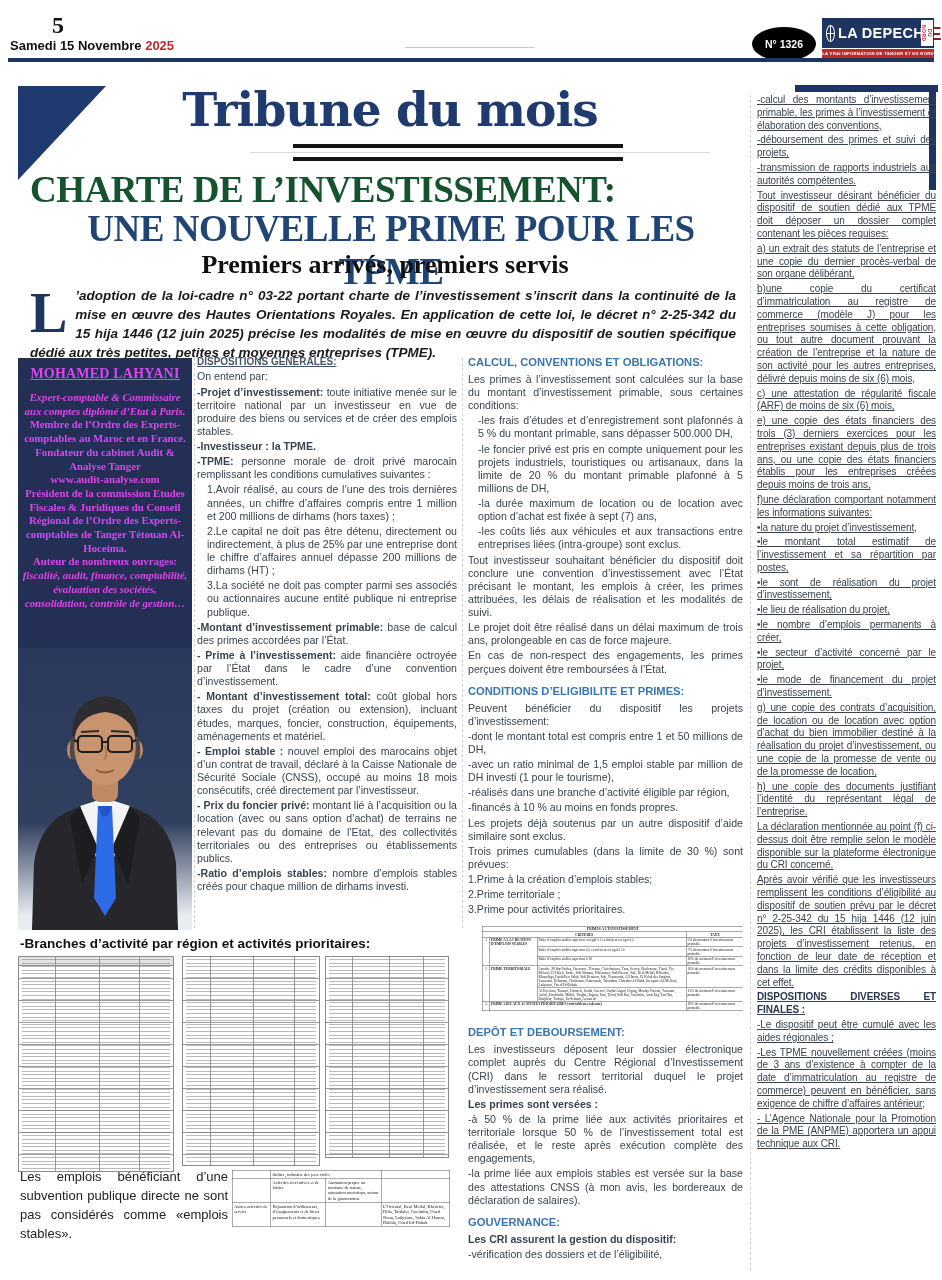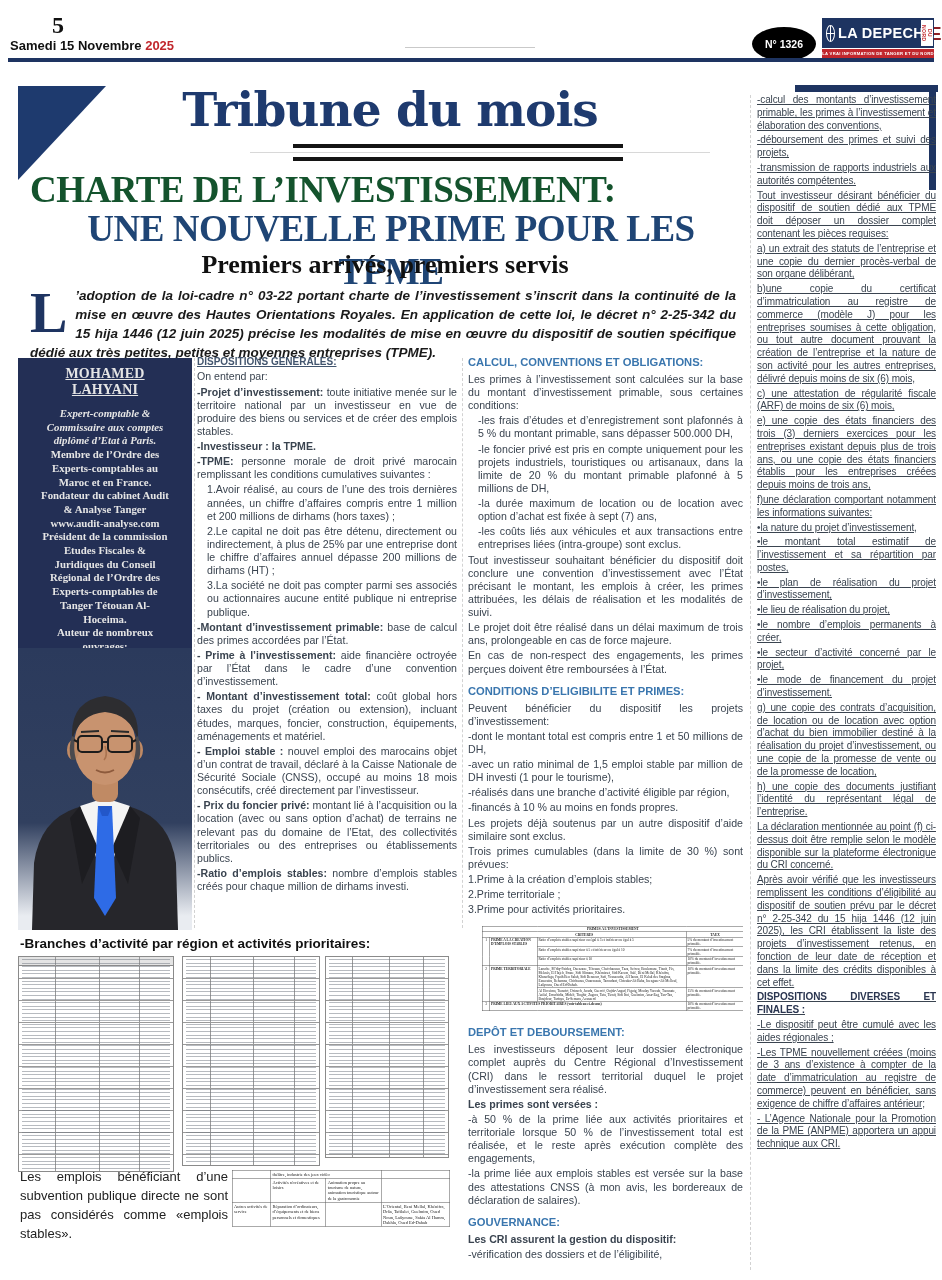--- a/index.html
+++ b/index.html
@@ -43,21 +43,21 @@
         font:bold 37px "Liberation Serif","DejaVu Serif",serif;color:#1f4575;letter-spacing:-.5px;}
   .subhead{position:absolute;left:30px;top:250px;width:710px;text-align:center;
         font:bold 26px "Liberation Serif","DejaVu Serif",serif;color:#101010;}
   
   .lead{position:absolute;left:30px;top:286px;width:706px;font:bold italic 13.5px "Liberation Sans",sans-serif;
         color:#1a1a1a;text-align:justify;line-height:1.42;}
   .dropcap{float:left;font:bold 56px/0.85 "Liberation Serif",serif;color:#1e3461;margin:4px 8px 0 0;font-style:normal;}
   
   .sep{position:absolute;width:0;border-left:1px dashed #d2d2d2;}
   .bio-box{position:absolute;left:18px;top:358px;width:174px;height:290px;background:#232f55;
-        color:#e5e5e5;box-sizing:border-box;padding:8px 21px;text-align:center;overflow:hidden;}
+        color:#d946ef;box-sizing:border-box;padding:8px 4px;text-align:center;overflow:hidden;}
   .bio-name{font:bold 14px "Liberation Serif",serif;text-decoration:underline;margin-bottom:9px;letter-spacing:.2px;}
   .bio-box p{margin:0;font:bold 10.8px/1.27 "Liberation Serif",serif;}
   .bio-box p.i{font-style:italic;}
   .photo{position:absolute;left:18px;top:648px;width:174px;height:282px;overflow:hidden;}
   .flow{position:absolute;box-sizing:border-box;overflow:hidden;color:#3a4450;}
   .flow p.para{margin:0 0 2px 0;font:10.6px/1.24 "Liberation Sans",sans-serif;text-align:justify;}
   .flow p .b{font-weight:bold;}
   .flow p.h-ul{font-weight:bold;color:#42556e;text-decoration:underline;font-size:10px;margin-bottom:2px;}
   .flow p.h-blue{font-weight:bold;color:#3a76ae;font-size:11.2px;margin:9px 0 3px 0;text-align:left;}
   .flow p.h-blue:first-child{margin-top:0;}
@@ -299,21 +299,21 @@
       <p class="para"><span>-déboursement des primes et suivi des projets,</span></p>
       <p class="para"><span>-transmission de rapports industriels aux autorités compétentes.</span></p>
       <p class="para"><span>Tout investisseur désirant bénéficier du dispositif de soutien dédié aux TPME doit déposer un dossier complet contenant les pièces requises:</span></p>
       <p class="para"><span>a) un extrait des statuts de l’entreprise et une copie du dernier procès-verbal de son organe délibérant,</span></p>
       <p class="para"><span>b)une copie du certificat d’immatriculation au registre de commerce (modèle J) pour les entreprises soumises à cette obligation, ou tout autre document prouvant la création de l’entreprise et la nature de son activité pour les autres entreprises, délivré depuis moins de six (6) mois,</span></p>
       <p class="para"><span>c) une attestation de régularité fiscale (ARF) de moins de six (6) mois,</span></p>
       <p class="para"><span>e) une copie des états financiers des trois (3) derniers exercices pour les entreprises existant depuis plus de trois ans, ou une copie des états financiers établis pour les entreprises créées depuis moins de trois ans,</span></p>
       <p class="para"><span>f)une déclaration comportant notamment les informations suivantes:</span></p>
       <p class="para"><span>•la nature du projet d’investissement,</span></p>
       <p class="para"><span>•le montant total estimatif de l’investissement et sa répartition par postes,</span></p>
-      <p class="para"><span>•le plan de réalisation du projet d’investissement,</span></p>
+      <p class="para"><span>•le sont de réalisation du projet d’investissement,</span></p>
       <p class="para"><span>•le lieu de réalisation du projet,</span></p>
       <p class="para"><span>•le nombre d’emplois permanents à créer,</span></p>
       <p class="para"><span>•le secteur d’activité concerné par le projet,</span></p>
       <p class="para"><span>•le mode de financement du projet d’investissement.</span></p>
       <p class="para"><span>g) une copie des contrats d’acquisition, de location ou de location avec option d’achat du bien immobilier destiné à la réalisation du projet d’investissement, ou une copie de la promesse de vente ou de la promesse de location,</span></p>
       <p class="para"><span>h) une copie des documents justifiant l’identité du représentant légal de l’entreprise.</span></p>
       <p class="para"><span>La déclaration mentionnée au point (f) ci-dessus doit être remplie selon le modèle disponible sur la plateforme électronique du CRI concerné.</span></p>
       <p class="para"><span>Après avoir vérifié que les investisseurs remplissent les conditions d’éligibilité au dispositif de soutien prévu par le décret n° 2-25-342 du 15 hija 1446 (12 juin 2025), les CRI établissent la liste des projets d’investissement retenus, en fonction de leur date de réception et dans la limite des crédits disponibles à cet effet.</span></p>
       <p class="para h-dark"><span>DISPOSITIONS DIVERSES ET FINALES :</span></p>
       <p class="para"><span>-Le dispositif peut être cumulé avec les aides régionales ;</span></p>

